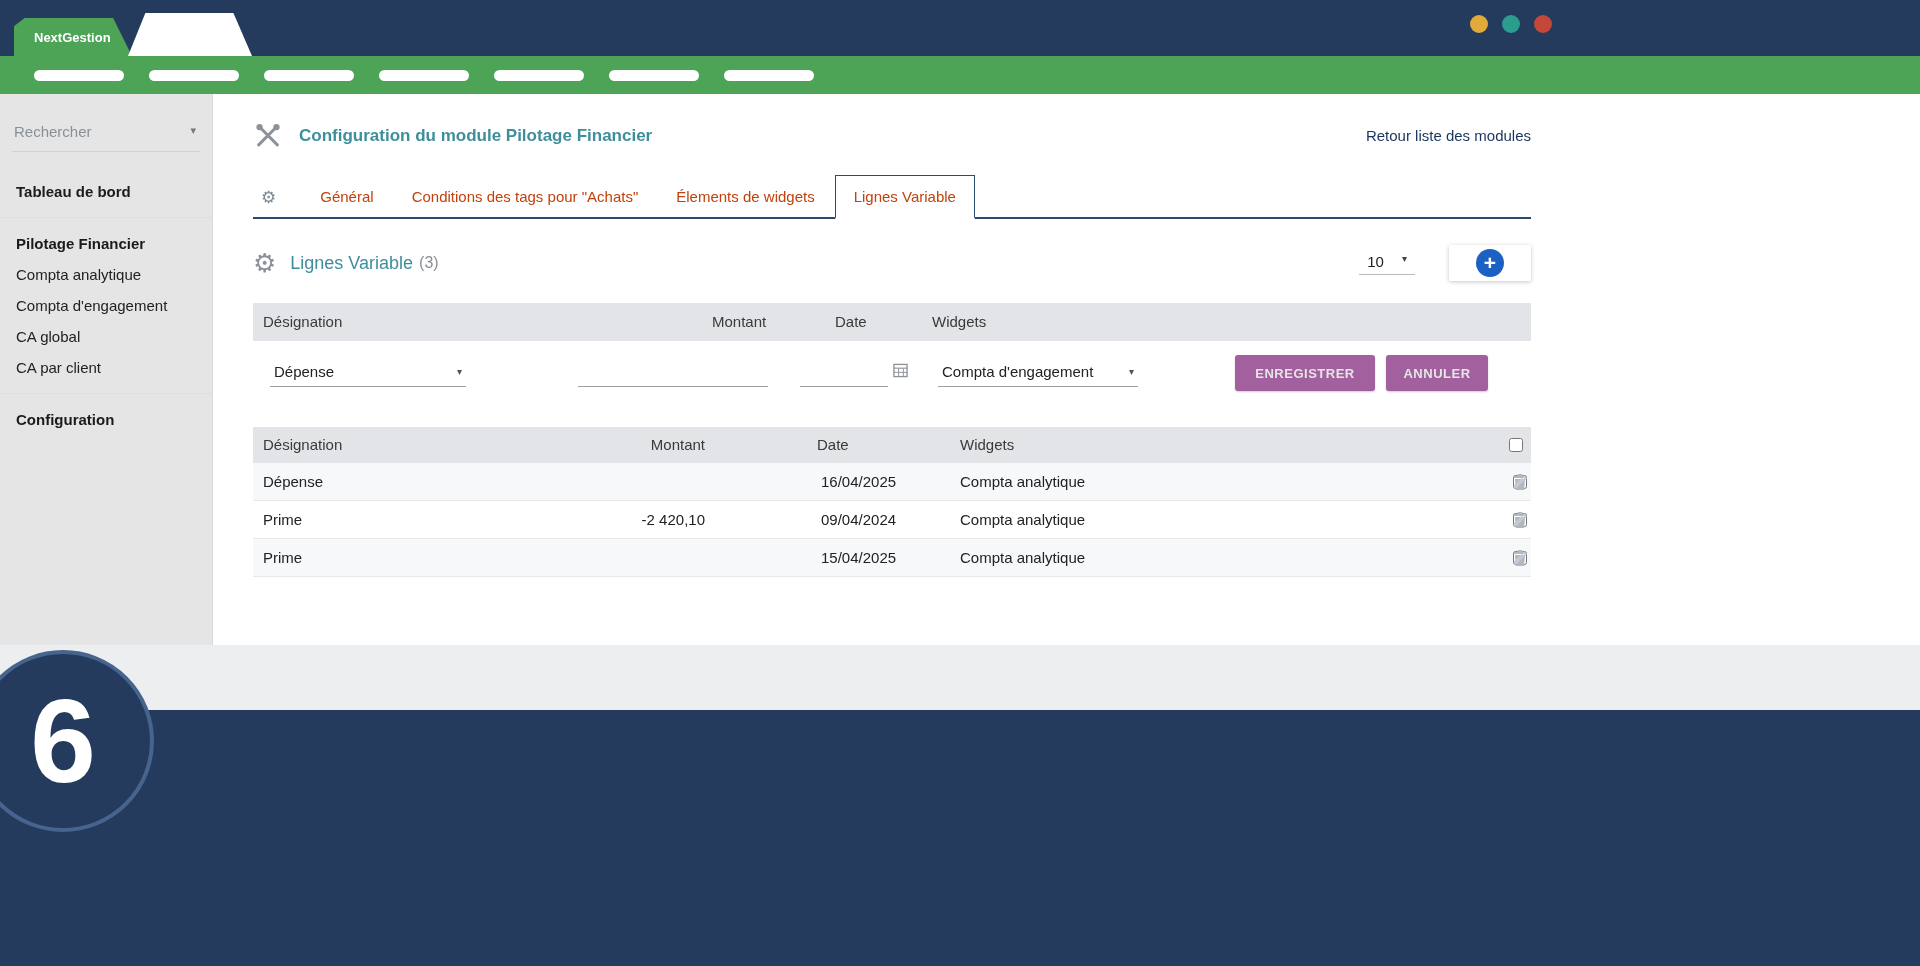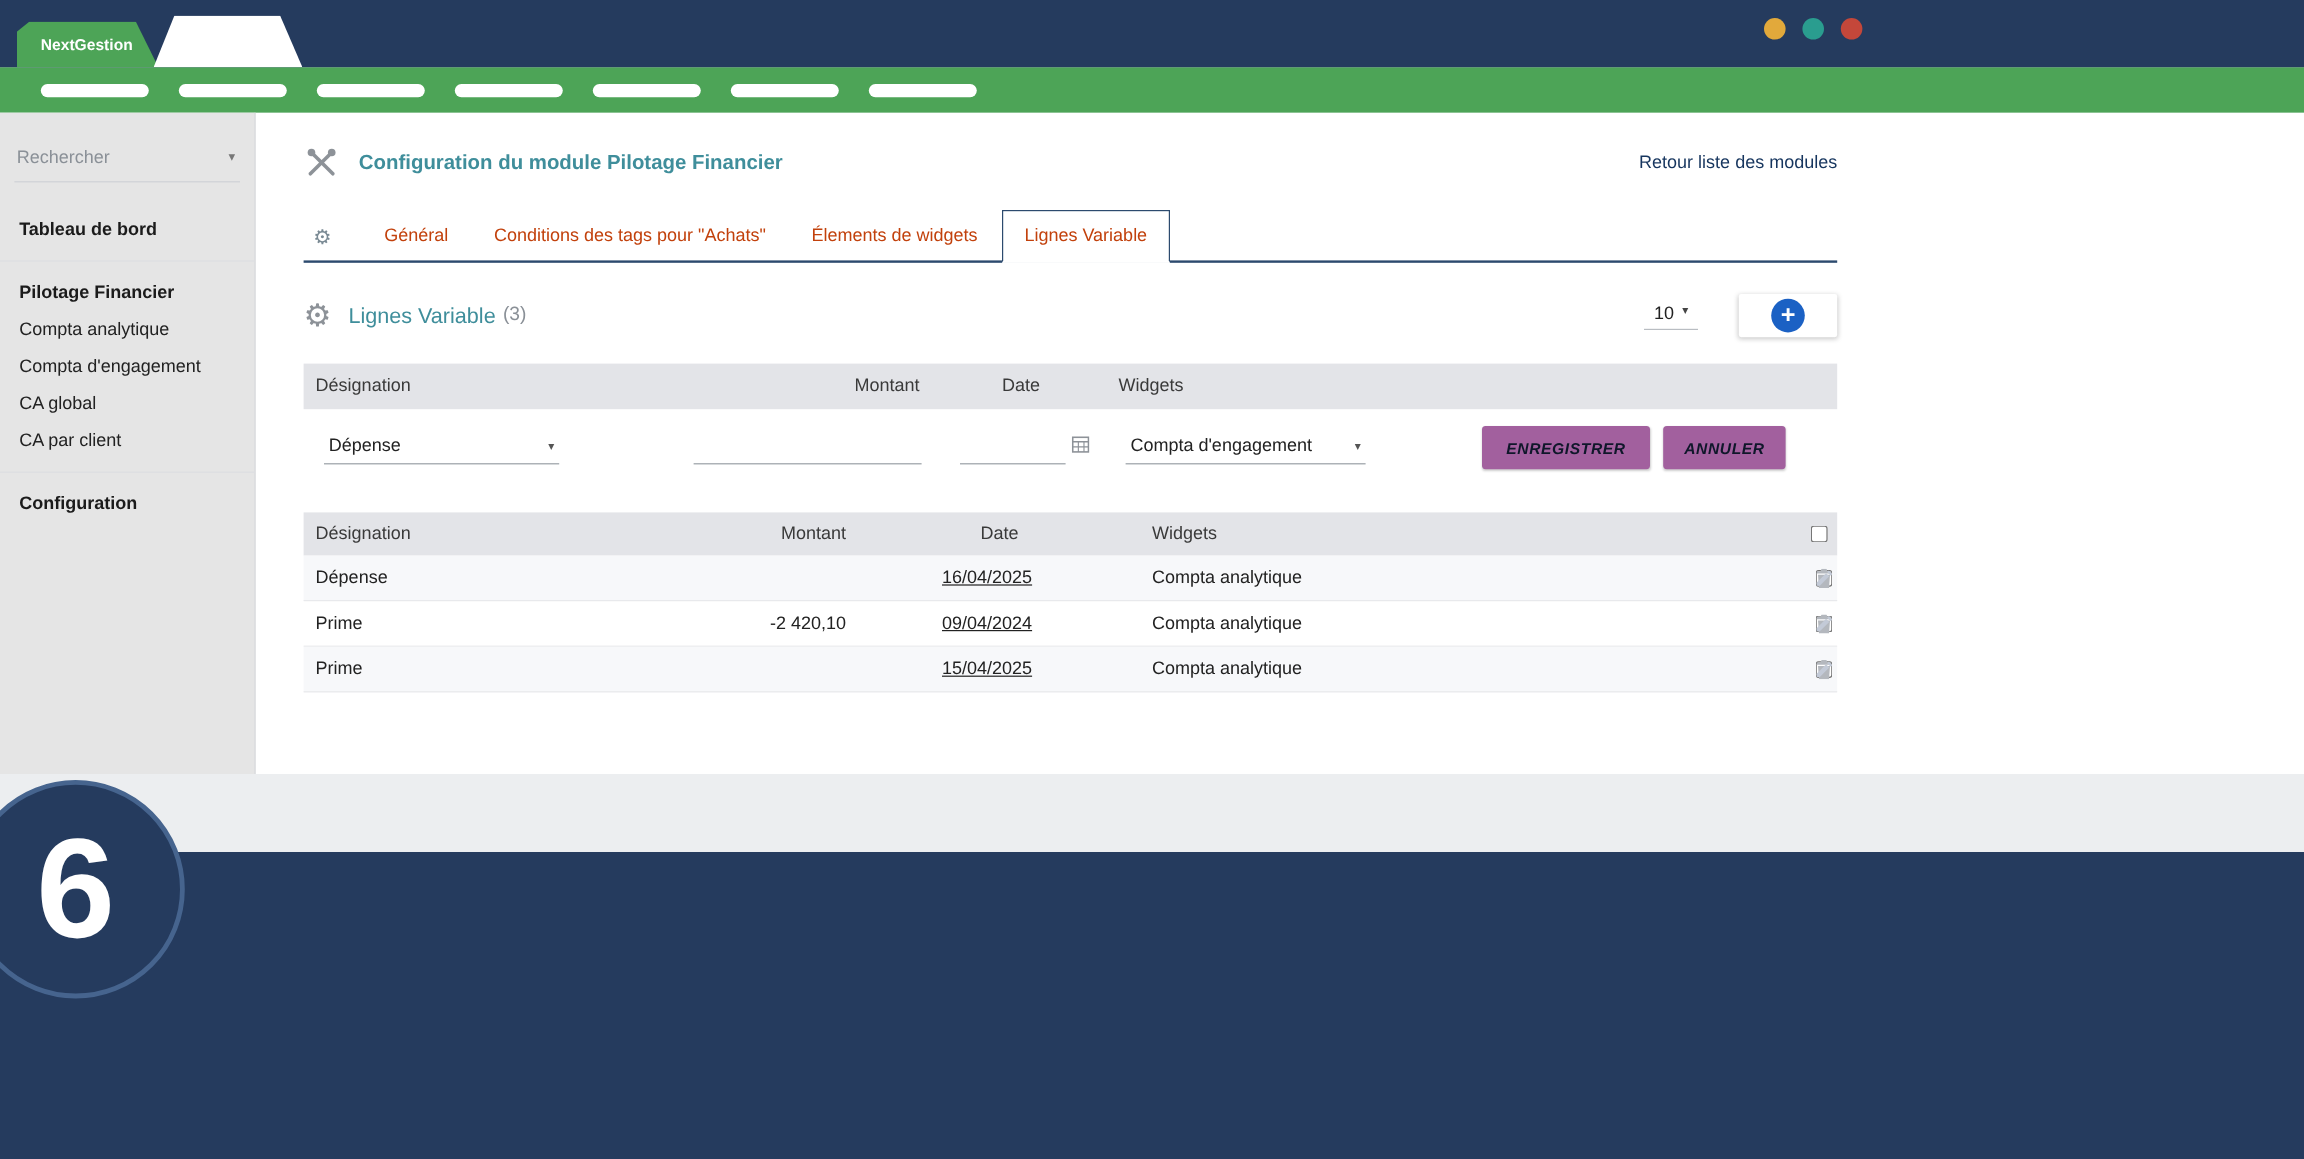--- a/index.html
+++ b/index.html
@@ -55,54 +55,54 @@
   .tabs { margin-top:26px; border-bottom:2px solid #2c4a6e; display:flex; align-items:flex-end; }
   .tabbar-gear { color:#7a8a94; font-size:17px; margin:0 26px 9px 8px; }
   .tab { padding:12px 18px; font-size:15px; color:#c2410c; cursor:pointer; margin-right:2px; }
   .tab.active { background:#fff; border:1px solid #2c4a6e; border-bottom:2px solid #fff; margin-bottom:-2px; }
 
   
   .section-row { margin-top:26px; display:flex; align-items:center; }
   .section-gear { color:#8d9298; font-size:26px; margin-right:14px; line-height:1; }
   .section-title { color:#3f8e9b; font-size:18px; }
   .section-count { color:#8a9097; font-size:16px; margin-left:6px; }
-  .page-size { margin-left:auto; margin-right:34px; border-bottom:1px solid #b9bdc2; padding:2px 8px 4px 8px; font-size:15px; color:#222; cursor:pointer; display:flex; align-items:flex-start; gap:7px; }
+  .page-size { margin-left:auto; margin-right:34px; border-bottom:1px solid #b9bdc2; padding:2px 8px 4px 8px; font-size:15px; color:#222; cursor:pointer; display:flex; align-items:flex-start; gap:18px; }
   .page-size .caret { font-size:10px; color:#444; }
   .add-card { width:82px; height:36px; background:#fff; box-shadow:0 1px 4px rgba(0,0,0,.22); border-radius:2px; display:flex; align-items:center; justify-content:center; cursor:pointer; }
   .add-circle { width:28px; height:28px; border-radius:50%; background:#1b61c4; color:#fff; font-size:21px; font-weight:bold; display:flex; align-items:center; justify-content:center; line-height:1; padding-bottom:2px; }
 
   
   .form-header { margin-top:22px; height:38px; background:#e3e4e8; position:relative; font-size:15px; color:#3a3a3a; }
   .form-header span { position:absolute; line-height:38px; }
   .fh-des { left:10px; } .fh-mont { left:459px; } .fh-date { left:582px; } .fh-widg { left:679px; }
 
   .form-row { position:relative; height:66px; }
   .fake-select { position:absolute; top:16px; height:30px; border-bottom:1px solid #9aa0a6; display:flex; align-items:center; padding:0 4px; cursor:pointer; font-size:15px; color:#222; }
   .fake-select .caret { margin-left:auto; font-size:10px; color:#555; }
   .sel-designation { left:17px; width:196px; }
   .sel-widgets { left:685px; width:200px; }
   .underline-input { position:absolute; top:16px; height:30px; border:none; border-bottom:1px solid #9aa0a6; outline:none; background:transparent; font-family:"Liberation Sans",sans-serif; font-size:15px; color:#222; }
   .inp-montant { left:325px; width:190px; }
   .inp-date { left:547px; width:88px; }
   .date-icon { position:absolute; left:640px; top:22px; cursor:pointer; display:flex; }
-  .btn { position:absolute; top:14px; height:36px; border:none; border-radius:3px; background:#a2609e; color:#0f172a; font-family:"Liberation Sans",sans-serif; font-size:13px; font-weight:bold; letter-spacing:.5px; cursor:pointer; box-shadow:0 1px 2px rgba(0,0,0,.2);font-style:italic; }
+  .btn { position:absolute; top:14px; height:36px; border:none; border-radius:3px; background:#a2609e; color:#e5e5e5; font-family:"Liberation Sans",sans-serif; font-size:13px; font-weight:bold; letter-spacing:.5px; cursor:pointer; box-shadow:0 1px 2px rgba(0,0,0,.2); }
   .btn-save { left:982px; width:140px; }
   .btn-cancel { left:1133px; width:102px; }
 
   
   .table { margin-top:20px; }
   .thead { height:36px; background:#e3e4e8; position:relative; font-size:15px; color:#3a3a3a; }
   .thead span { position:absolute; line-height:36px; }
   .th-des { left:10px; } .th-mont { left:250px; width:202px; text-align:right; } .th-date { left:564px; } .th-widg { left:707px; }
   .th-check { position:absolute; right:8px; top:11px; }
 
   .trow { height:38px; position:relative; border-bottom:1px solid #e8e9ec; font-size:15px; }
   .trow:nth-child(even) { background:#f7f8fa; }
   .trow span { position:absolute; line-height:38px; }
-  .c-des { left:10px; } .c-mont { left:250px; width:202px; text-align:right; } .c-date { left:532px;text-decoration:underline; } .c-widg { left:707px; }
+  .c-des { left:10px; } .c-mont { left:250px; width:202px; text-align:right; } .c-date { left:568px; } .c-widg { left:707px; }
   .row-actions { position:absolute; right:4px; top:0; height:38px; display:flex; align-items:center; gap:9px; }
   .icon-btn { cursor:pointer; display:flex; }
   .row-check { cursor:pointer; width:14px; height:14px; }
 
   
   .gray-strip { height:65px; background:#eceef0; }
   .footer { height:256px; background:#253b5e; }
   .page-circle {
     position:absolute; left:-28px; top:650px; width:182px; height:182px; border-radius:50%;
     background:#253b5e; border:4px solid #46648e; z-index:5;

